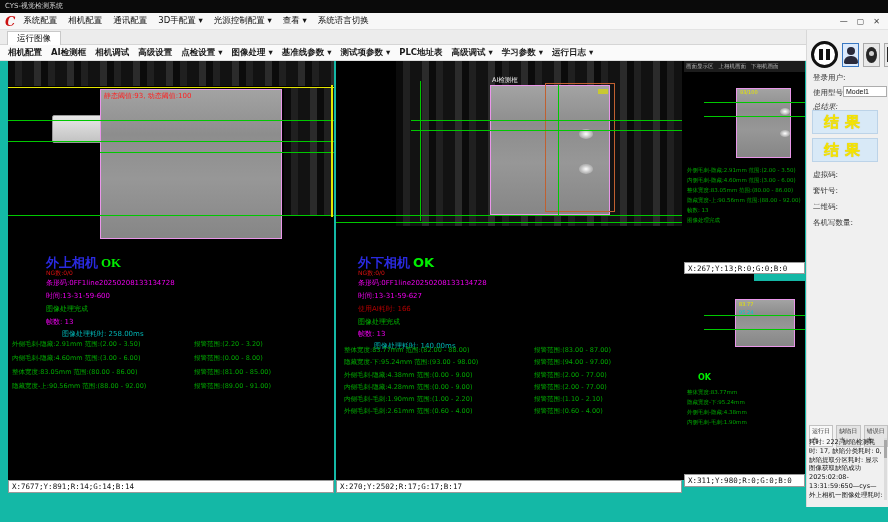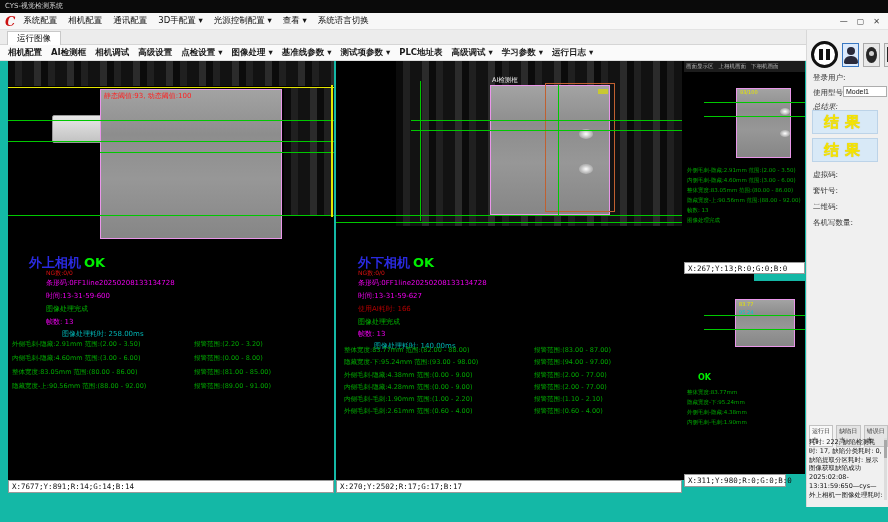--- a/index.html
+++ b/index.html
@@ -29,21 +29,21 @@
   .panel-left   { left:8px;   top:61px; width:326px; height:419px; }
   .panel-mid    { left:336px; top:61px; width:418px; height:419px; }
   .thumb-header { position:absolute; left:684px; top:61px; width:121px; height:11px; background:#1c1c1c; color:#b8b8b8; font-size:5.5px; display:flex; gap:5px; align-items:center; padding-left:2px; }
   .panel-t1 { left:684px; top:72px;  width:121px; height:190px; }
   .panel-t2 { left:684px; top:281px; width:121px; height:193px; }
 
   .coordbar { position:absolute; background:#fff; border:1px solid #9a9a9a; font-family:"DejaVu Sans Mono", monospace; font-size:7.5px; color:#111; line-height:11px; padding-left:3px; }
   .cb-left { left:8px;   top:480px; width:326px; height:13px; }
   .cb-mid  { left:336px; top:480px; width:346px; height:13px; }
   .cb-t1   { left:684px; top:262px; width:121px; height:12px; }
-  .cb-t2   { left:684px; top:474px; width:102px; height:13px; }
+  .cb-t2   { left:684px; top:474px; width:121px; height:13px; }
 
   
   .bands { position:absolute; background:repeating-linear-gradient(90deg,#0b0b0b 0 7px,#202020 7px 14px,#121212 14px 26px,#2b2b2b 26px 33px); }
   .part-gray { position:absolute; background:linear-gradient(180deg,#a3a3a3,#8d8d8d 30%,#979797 60%,#868686); border:1px solid #ea96ea; }
   .gline-h { position:absolute; height:1px; background:#00c800; }
   .gline-v { position:absolute; width:1px; background:#00c800; }
   .yline-h { position:absolute; height:1px; background:#e6e600; }
   .yline-v { position:absolute; width:2px; background:#e6e600; }
   .orange-box { position:absolute; border:1px solid #c06030; }
   .spot { position:absolute; width:14px; height:10px; border-radius:50%; background:radial-gradient(ellipse at center,#ffffff,#bbb 55%,rgba(0,0,0,0)); }
@@ -150,21 +150,21 @@
     <div class="bands" style="left:276px;top:27px;width:50px;height:128px;"></div>
     <div class="connector" style="left:44px;top:54px;width:50px;height:28px;"></div>
     <div class="part-gray" style="left:92px;top:28px;width:182px;height:150px;"></div>
     <div class="thr-text" style="left:96px;top:30px;">静态阈值:93, 动态阈值:100</div>
     <div class="gline-h" style="left:0;top:59px;width:326px;"></div>
     <div class="gline-h" style="left:0;top:80px;width:326px;"></div>
     <div class="gline-h" style="left:92px;top:91px;width:234px;"></div>
     <div class="gline-h" style="left:0;top:154px;width:326px;"></div>
     <div class="yline-v" style="left:323px;top:24px;height:132px;"></div>
 
-    <div class="cam-title" style="left:21px;top:193px;">
+    <div class="cam-title" style="left:38px;top:193px;font-family:Liberation Serif, serif;">
       <span>外上相机</span><span class="ok">OK</span>
     </div>
     <div class="ng-line" style="left:38px;top:208px;">NG数:0/0</div>
     <div class="mag-line" style="left:38px;top:217px;">条形码:0FF1line20250208133134728</div>
     <div class="mag-line" style="left:38px;top:230px;">时间:13-31-59-600</div>
     <div class="grn-line" style="left:38px;top:243px;">图像处理完成</div>
     <div class="mag-line" style="left:38px;top:256px;">帧数: 13</div>
     <div class="cyn-line" style="left:38px;top:268px;">图像处理耗时: 258.00ms</div>
 
     <div class="mrow" style="top:279px;">

